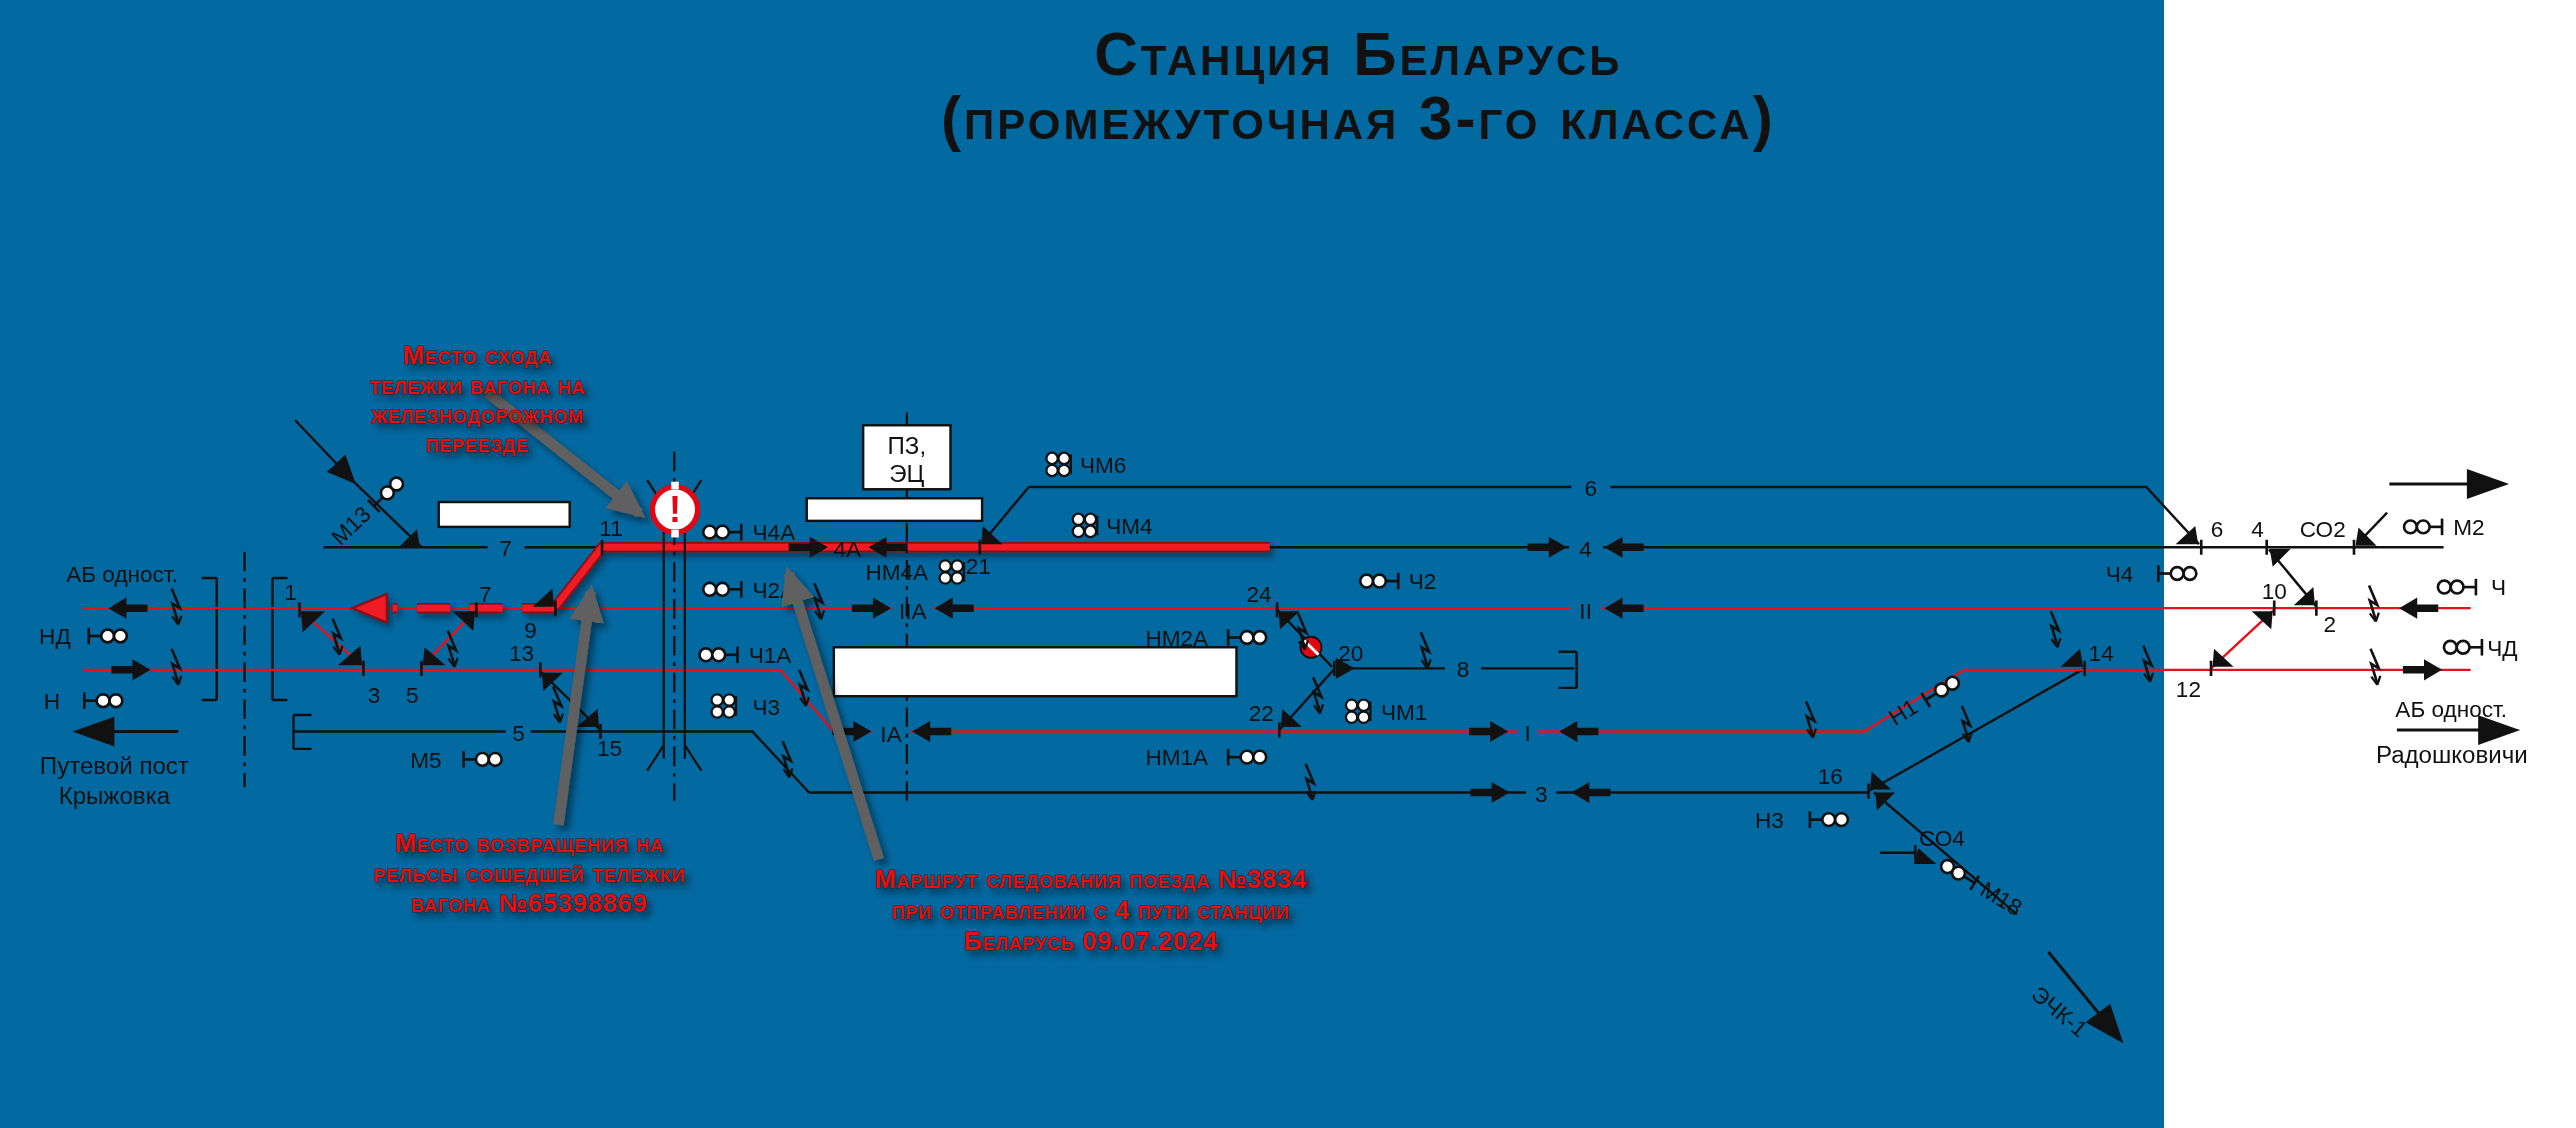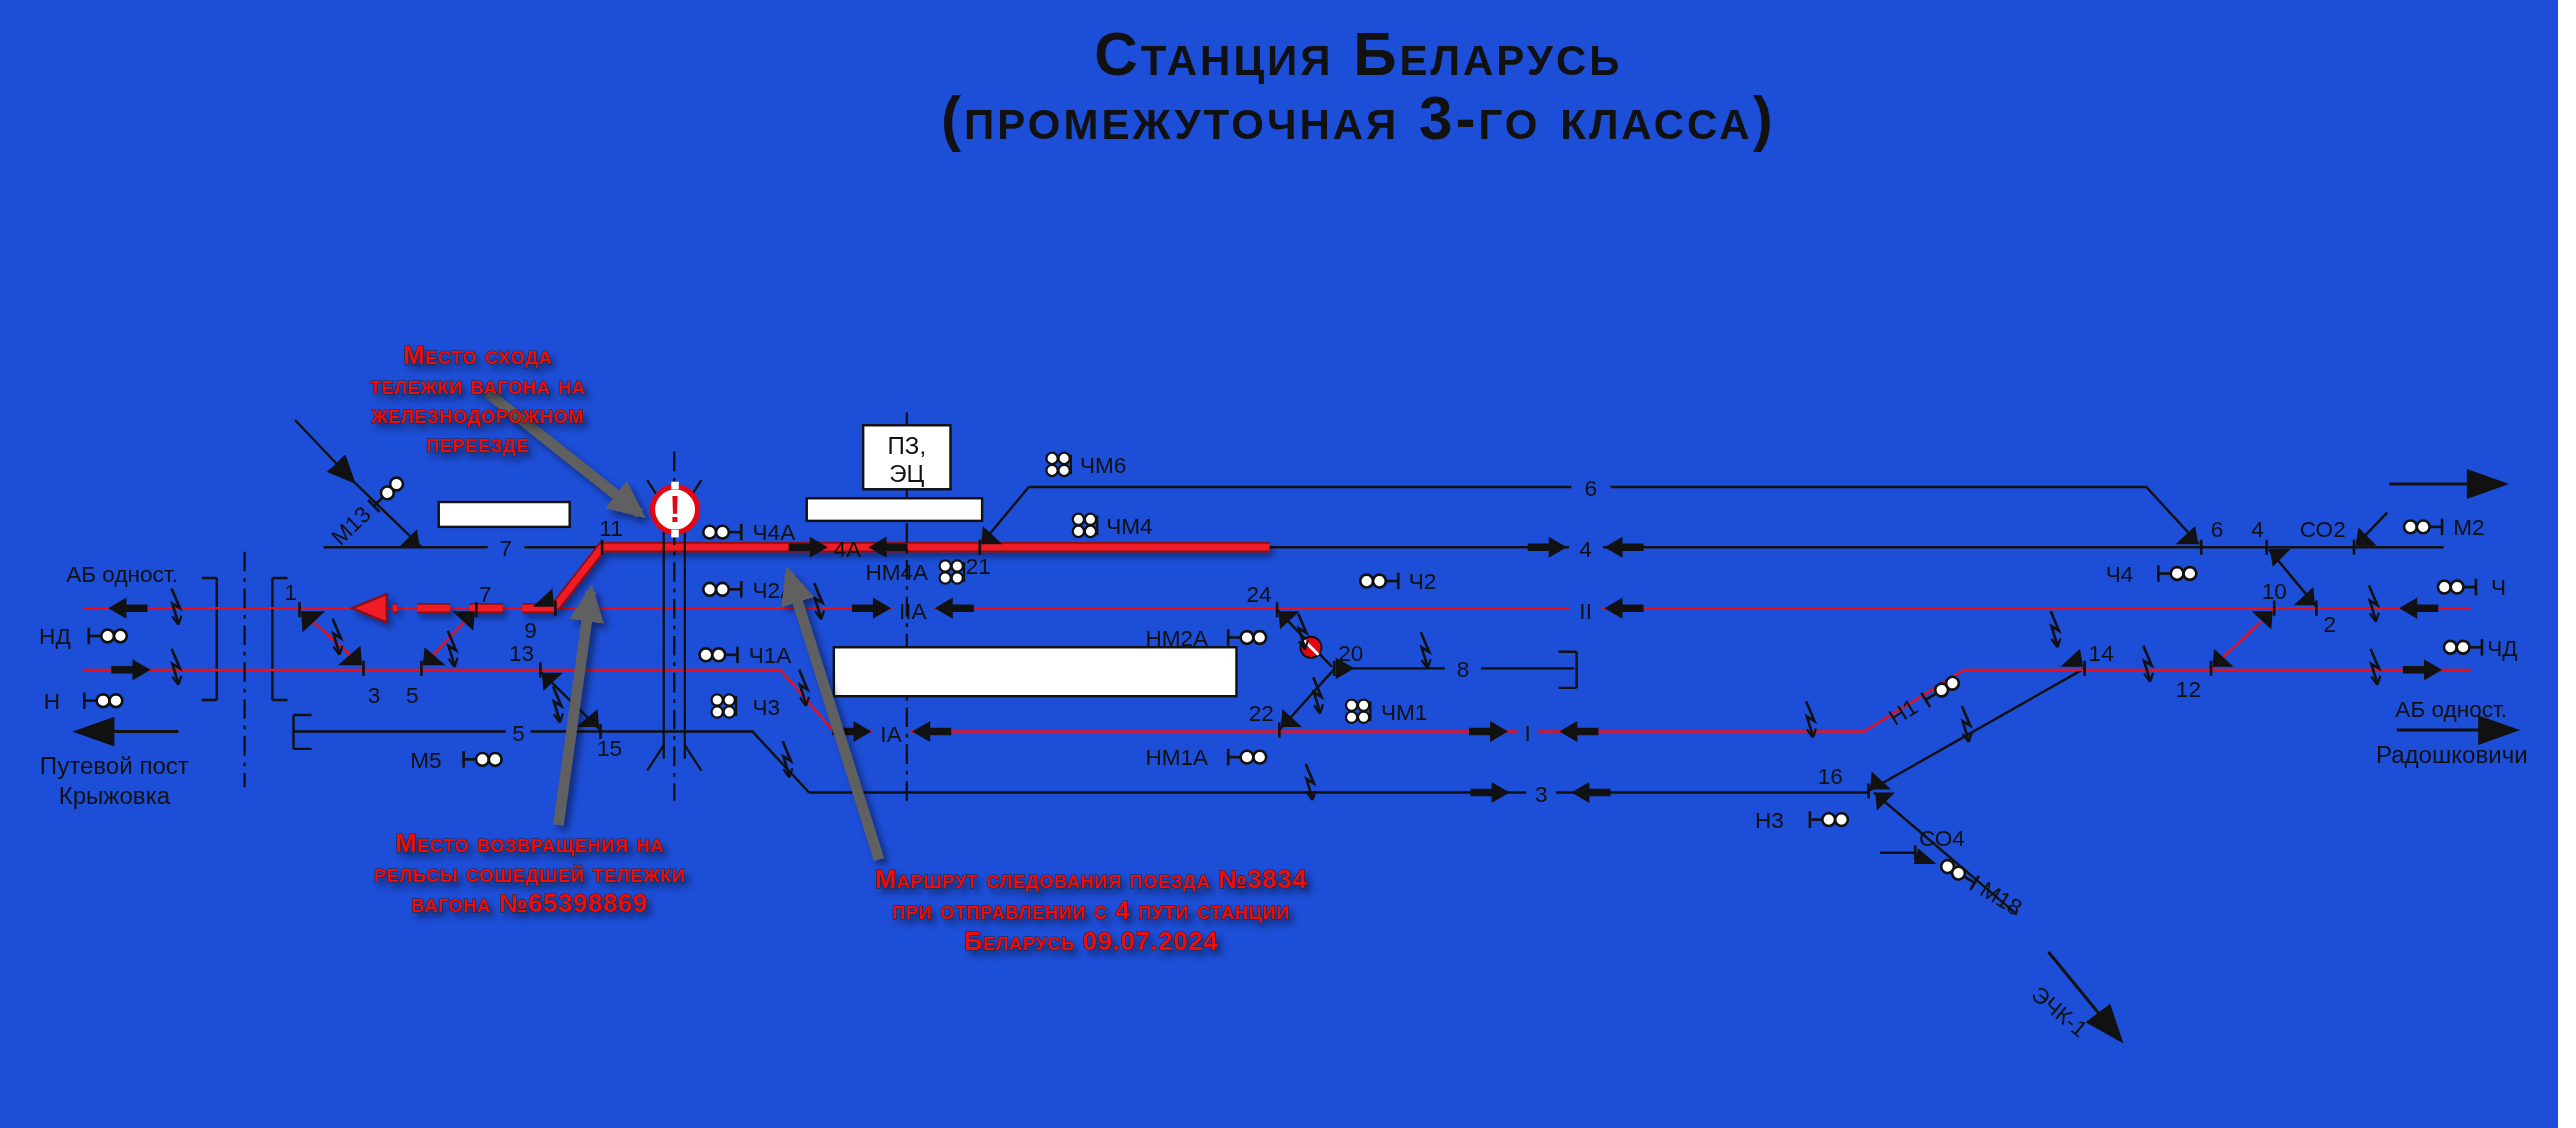--- a/index.html
+++ b/index.html
@@ -1,16 +1,16 @@
 <!DOCTYPE html>
 <html style="font-size:12px"><head>
 <meta charset="utf-8">
 <style>
   html,body{margin:0;padding:0;background:#fff;}
-  .stage{position:relative;width:2558px;height:1129px;background:#1d4ed8;font-family:"Liberation Sans",sans-serif;}
+  .stage{position:relative;width:2164px;height:1129px;background:#0369a1;font-family:"Liberation Sans",sans-serif;}
   svg{display:block;}
   text{font-family:"Liberation Sans","DejaVu Sans",sans-serif;fill:#111;}
   .title{font-size:80px;font-weight:bold;font-variant:small-caps;letter-spacing:4px;text-anchor:middle;}
   .lbl{font-size:30px;}
   .lblm{font-size:30px;text-anchor:middle;}
   .sw{font-size:30px;text-anchor:middle;}
   .city{font-size:32px;text-anchor:middle;}
   .bld{font-size:32px;text-anchor:middle;}
   .ann{font-size:34px;font-weight:bold;font-variant:small-caps;letter-spacing:1px;text-anchor:middle;
        fill:#ee1111;stroke:#222;stroke-width:1.4px;paint-order:stroke;}

